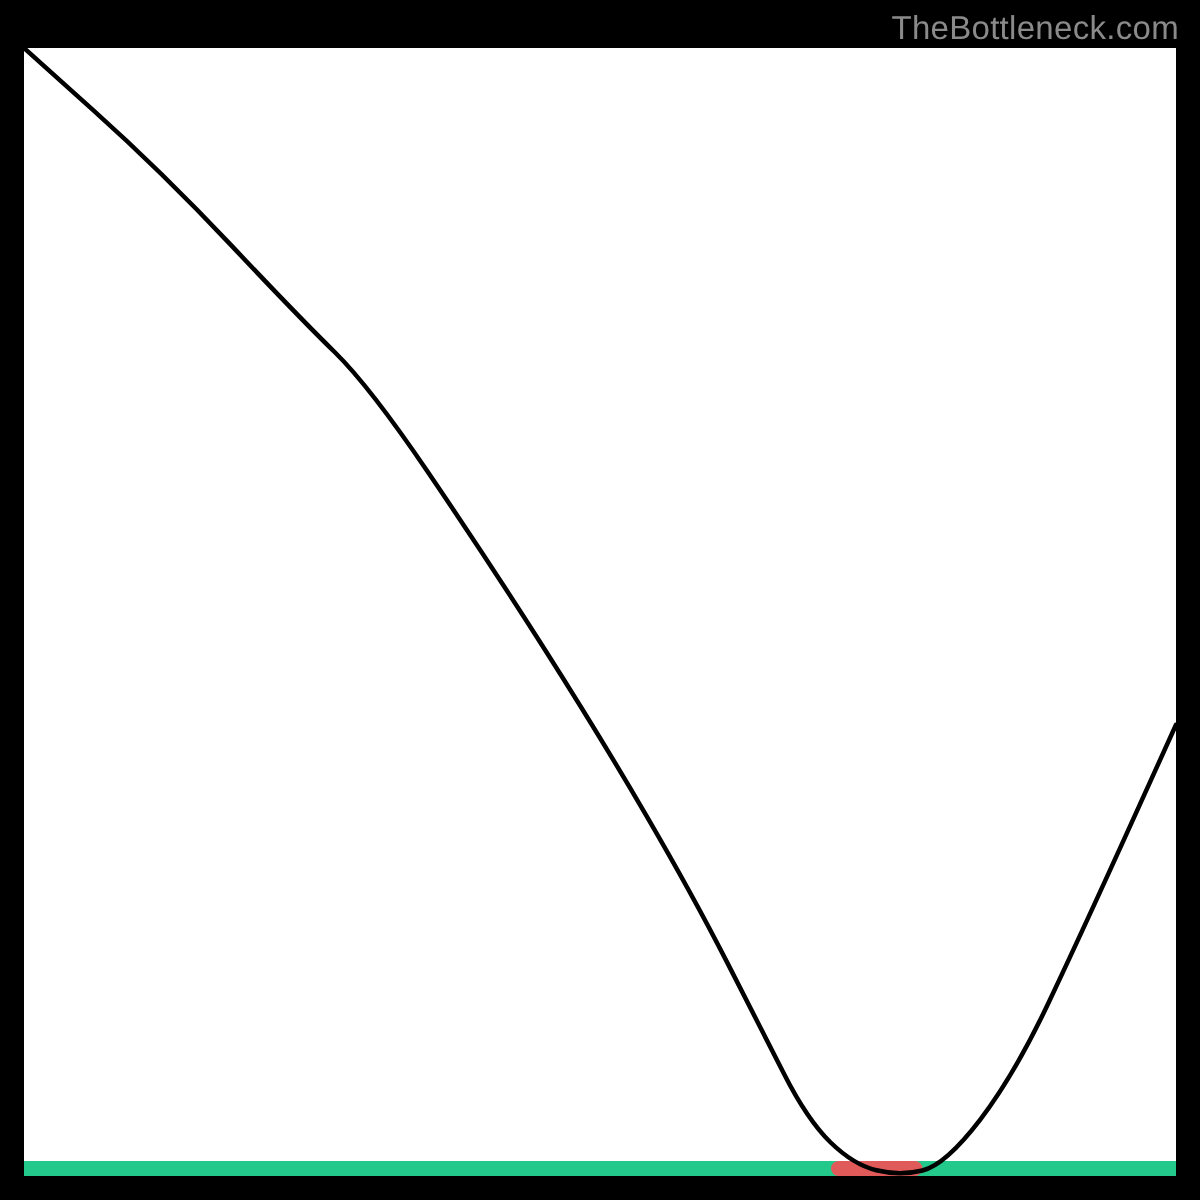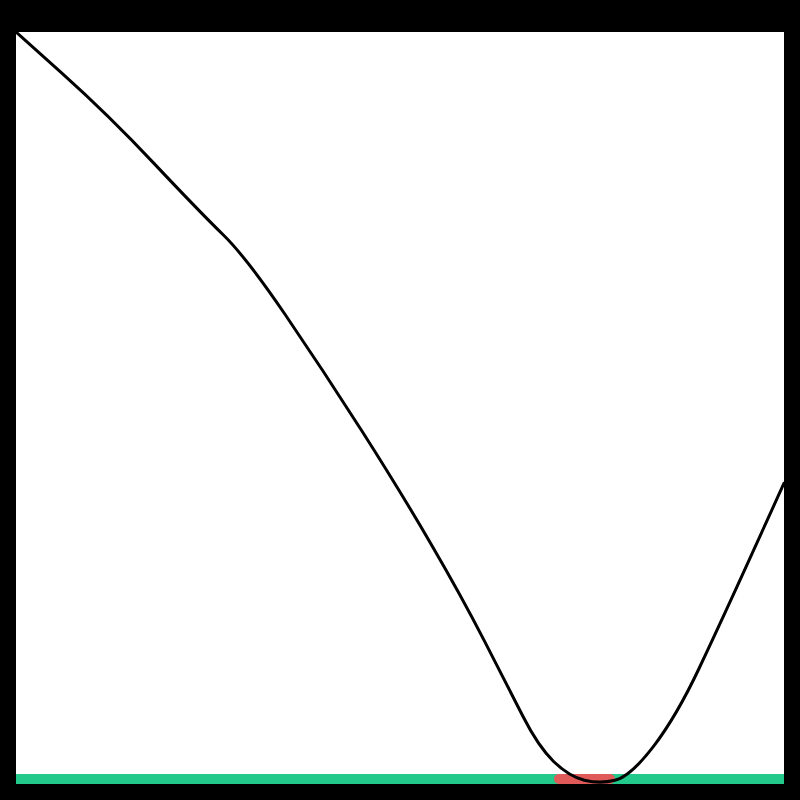--- a/index.html
+++ b/index.html
@@ -76,20 +76,21 @@
     width: 100%;
     height: 100%;
     pointer-events: none;
   }
 </style>
 </head>
 <body>
 
 <div class="frame">
 
+  <div class="watermark">TheBottleneck.com</div>
 
   <div class="plot-area">
     <div class="gradient"></div>
     <div class="green-strip"></div>
     <div class="marker" id="marker" style="left: 537.6px; width: 61.44px; bottom: 0px;"></div>
 
     <svg class="curve" viewBox="0 0 768 752" preserveAspectRatio="none">
       <path id="curve-path" d="M 0.0 0.0 Q 0.0 0.0 46.1 41.4 Q 92.2 82.7 138.2 131.6 Q 184.3 180.5 207.4 203.0 Q 230.4 225.6 268.8 282.0 Q 307.2 338.4 345.6 398.5 Q 384.0 458.7 414.7 511.4 Q 445.4 564.0 468.5 609.1 Q 491.5 654.2 506.9 684.3 Q 522.2 714.4 537.6 729.5 Q 553.0 744.5 568.3 748.2 Q 583.7 752.0 599.0 748.3 Q 614.4 744.5 637.5 714.4 Q 660.5 684.3 683.5 635.5 Q 706.6 586.6 737.3 518.9 T 768.0 451.2" fill="none" stroke="#000" stroke-width="3" stroke-linecap="round" stroke-linejoin="round"></path>
     </svg>
   </div>

